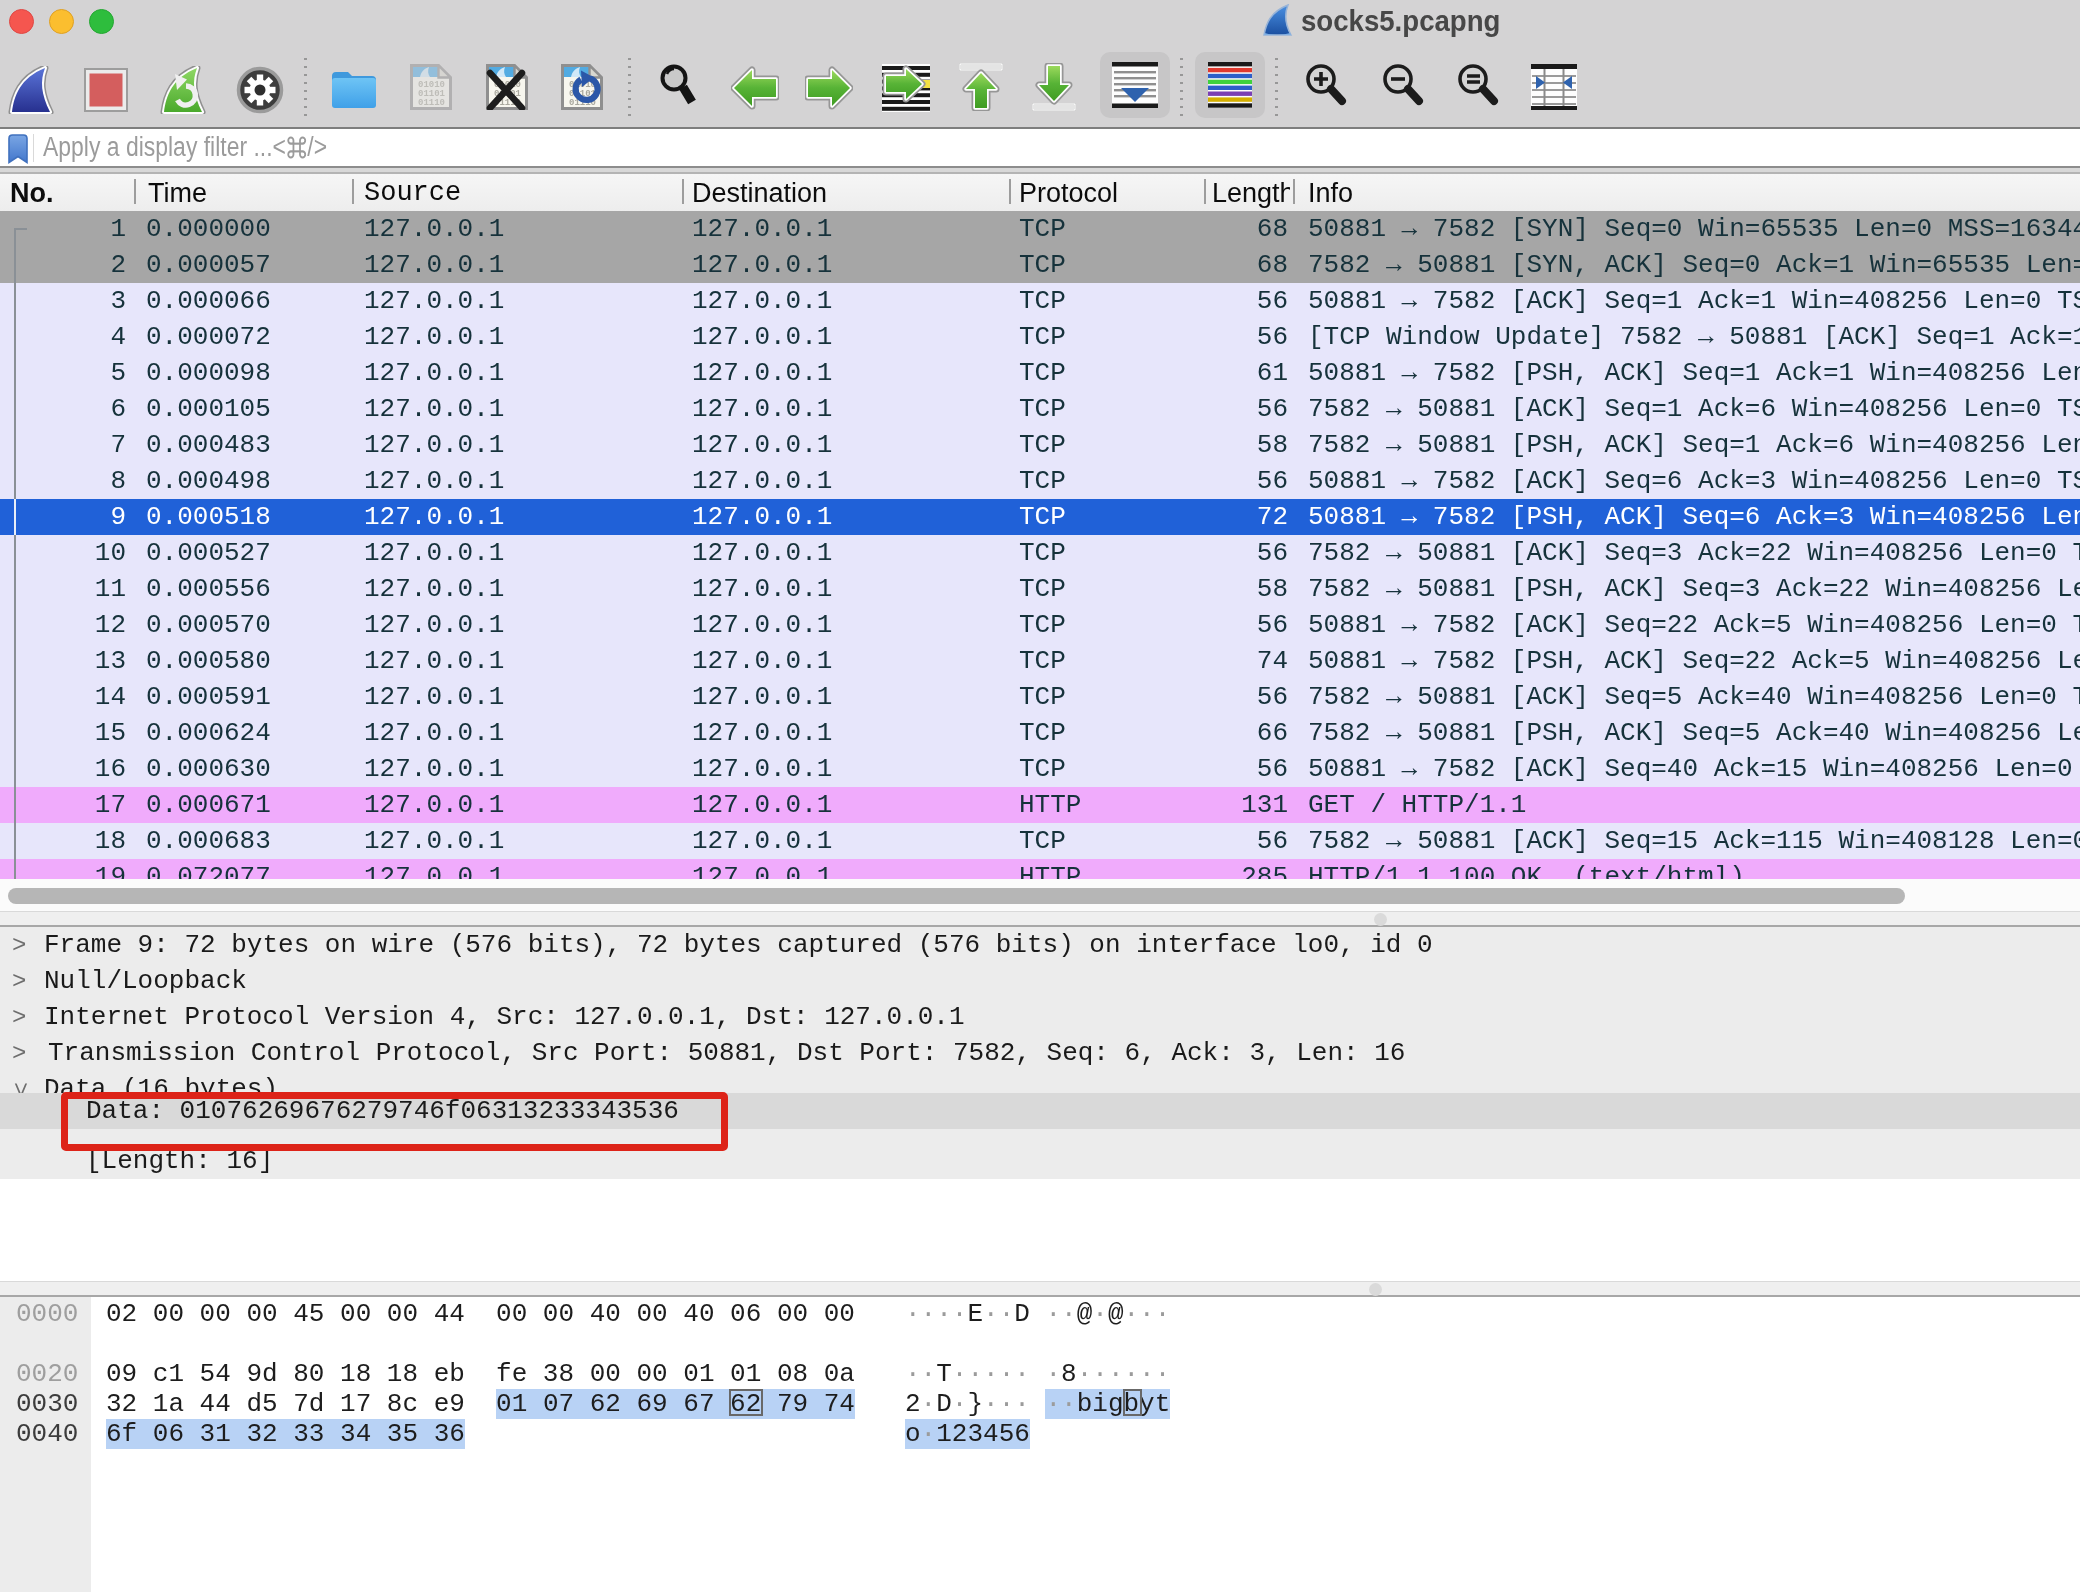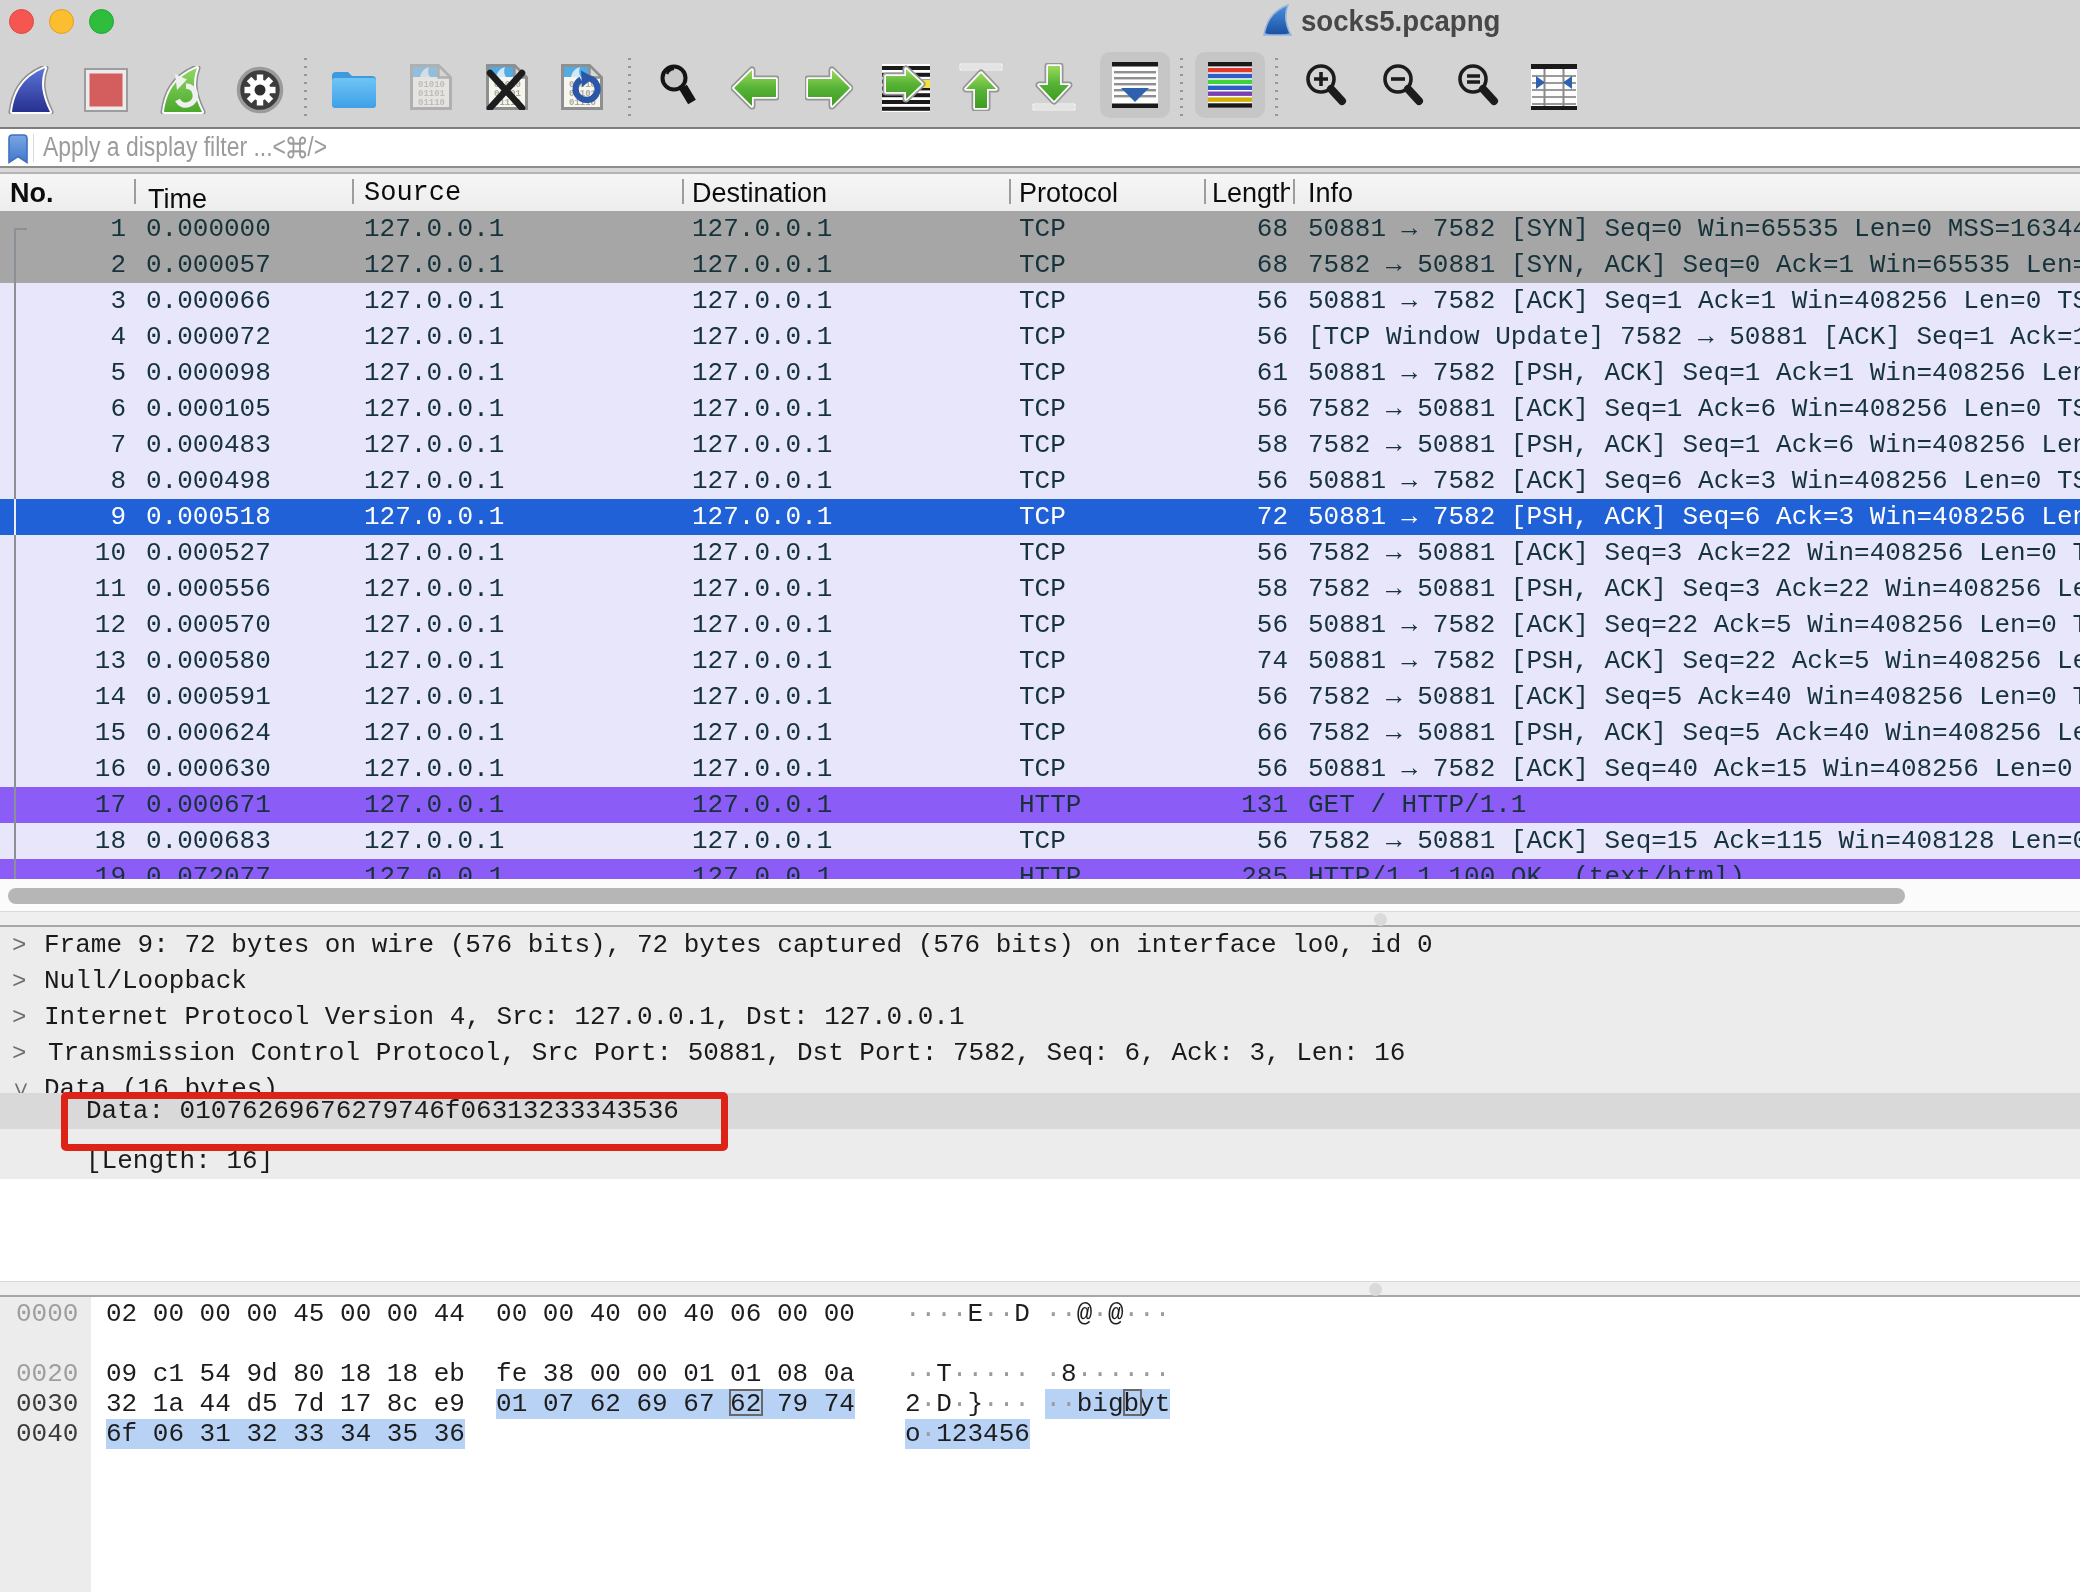--- a/index.html
+++ b/index.html
@@ -15,21 +15,21 @@
 #fsep{left:33px;top:134px;width:1px;height:28px;background:#d9d9d9}
 #gap{left:0;top:168px;width:2080px;height:6px;background:#d8d8d8;border-bottom:2px solid #b4b4b4}
 
 #hdr{left:0;top:174px;width:2080px;height:37px;background:linear-gradient(#f6f6f6,#ededed);font-size:27px;color:#0c0c0c}
 .hc{position:absolute;top:3px;line-height:32px;white-space:nowrap;overflow:hidden}
 .vs{position:absolute;top:5px;width:2px;height:25px;background:#9d9d9d}
 
 #plist{left:0;top:211px;width:2080px;height:668px;overflow:hidden;color:#16323b}
 .r{position:absolute;left:0;width:2080px;height:36px;line-height:37px}
 .r span{position:absolute;top:0;height:36px}
-.g{background:#a6a6a6}.t{background:#e7e6fb}.h{background:#8b5cf6}
+.g{background:#a6a6a6}.t{background:#e7e6fb}.h{background:#f0abfc}
 .sel{background:#2061d8;color:#fff}
 .no{left:0;width:126px;text-align:right}
 .tm{left:146px}.src{left:364px}.dst{left:692px}.pr{left:1019px}
 .ln{left:1100px;width:188px;text-align:right}
 .inf{left:1308px;width:772px;overflow:hidden}
 
 #sb1{left:0;top:879px;width:2080px;height:32px;background:#fbfbfb}
 #sb1t{left:8px;top:9px;width:1897px;height:16px;border-radius:8px;background:#b6b6b6;position:absolute}
 .split{left:0;width:2080px;height:16px;background:#efefef;border-top:1px solid #d9d9d9;border-bottom:2px solid #a7a7a7}
 .dot{position:absolute;width:13px;height:13px;border-radius:50%;background:#dadada;top:1px}
@@ -316,21 +316,21 @@
         <rect x="9" y="9" width="8" height="8"></rect>
         <path d="M9,9 V5.8 A3.2,3.2 0 1 0 5.8,9 H9"></path>
         <path d="M17,9 H20.2 A3.2,3.2 0 1 0 17,5.8 V9"></path>
         <path d="M17,17 V20.2 A3.2,3.2 0 1 0 20.2,17 H17"></path>
         <path d="M9,17 H5.8 A3.2,3.2 0 1 0 9,20.2 V17"></path>
       </g>
     </svg>/&gt;</div>
 <div id="gap" class="abs"></div>
 <div id="hdr" class="abs">
 <div class="hc" style="left:10px;font-weight:bold;">No.</div>
-<div class="hc" style="left:148px;margin-top:6px;">Time</div>
+<div class="hc" style="left:148px;">Time</div>
 <div class="hc" style="left:364px;font-family:Liberation Mono, monospace;">Source</div>
 <div class="hc" style="left:692px;">Destination</div>
 <div class="hc" style="left:1019px;">Protocol</div>
 <div class="hc" style="left:1212px;width:78px;">Length</div>
 <div class="hc" style="left:1308px;">Info</div>
 <div class="vs" style="left:134px"></div>
 <div class="vs" style="left:352px"></div>
 <div class="vs" style="left:682px"></div>
 <div class="vs" style="left:1009px"></div>
 <div class="vs" style="left:1204px"></div>

